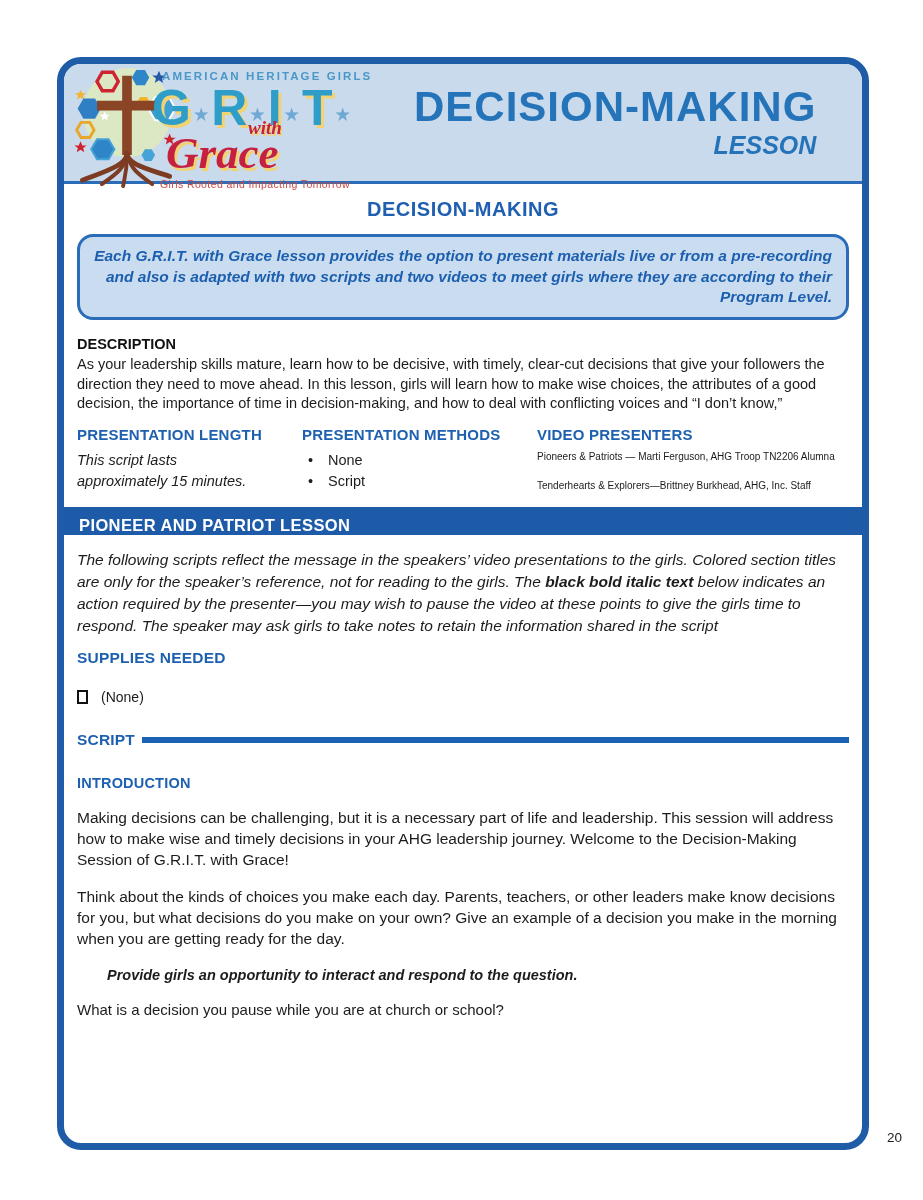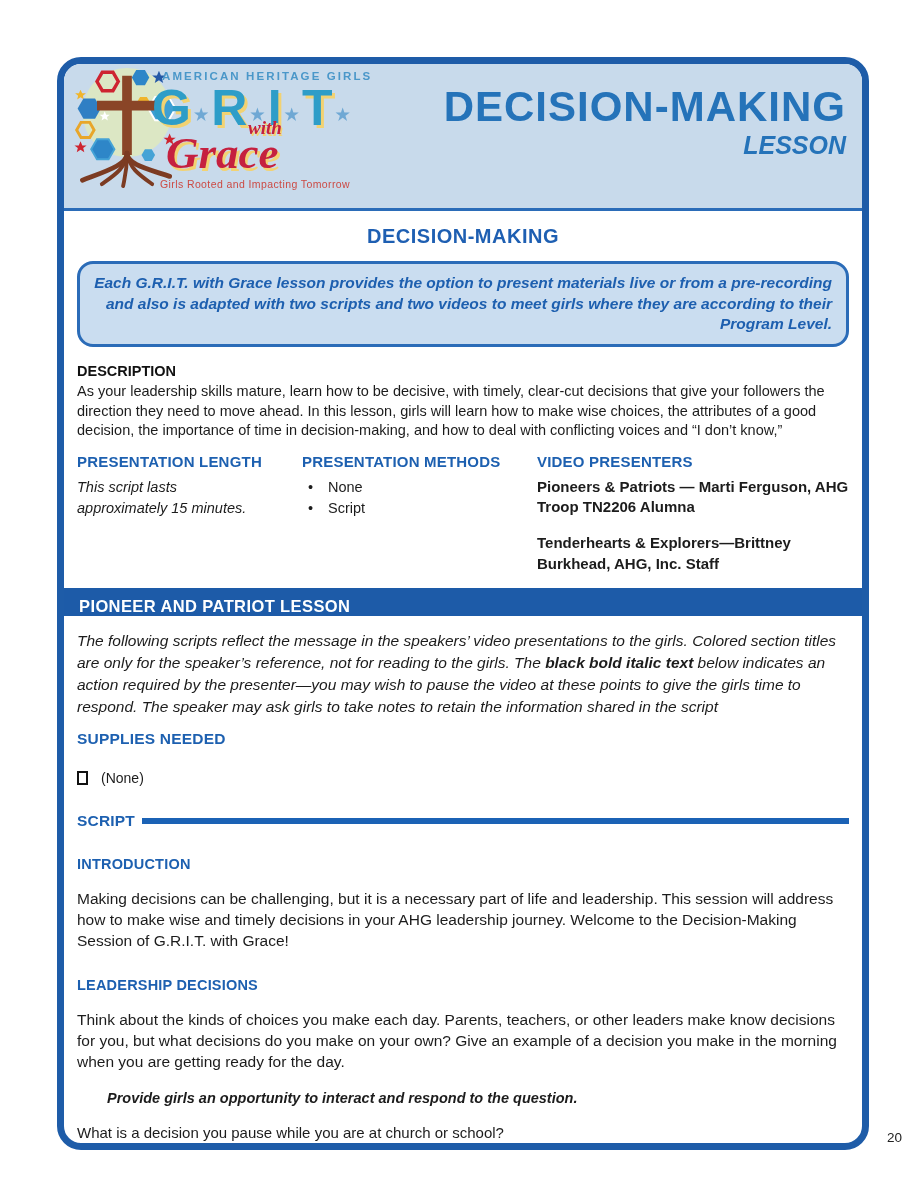--- a/index.html
+++ b/index.html
@@ -10,23 +10,23 @@
     color: #1c1c1c;
   }
   .sheet {
     position: absolute; left: 57px; top: 57px;
     width: 812px; height: 1093px;
     border: 7px solid #1E5CA8; border-radius: 24px;
     background: #fff; overflow: hidden;
   }
   
   .band {
-    height: 147px; background: #C8DAEB;
+    height: 120px; background: #C8DAEB;
     border-bottom: 3px solid #2B6CB8;
-    display: flex; justify-content: space-between;
+    display: flex; justify-content: flex-start;
     position: relative;
   }
   .logo-wrap { position: relative; width: 350px; height: 126px; }
   .tree-svg { position: absolute; left: 4px; top: 2px; }
   .logo-text { position: absolute; left: 88px; top: 6px; width: 260px; }
   .brand {
     font-size: 11.5px; font-weight: bold; letter-spacing: 2.1px;
     color: #4A97C9; margin-left: 10px; white-space: nowrap;
   }
   .grit {
@@ -79,21 +79,21 @@
   .desc-head { font-size: 14.5px; font-weight: bold; color: #111; margin-top: 16px; }
   .desc-body { font-size: 14.5px; line-height: 1.36; margin-top: 3px; max-width: 800px; }
   .meta { display: flex; margin-top: 12px; }
   .meta-col-1 { width: 225px; }
   .meta-col-2 { width: 235px; }
   .meta-col-3 { flex: 1; }
   .meta-head { font-size: 15px; font-weight: 800; color: #1D60B0; margin-bottom: 7px; letter-spacing: 0.2px; }
   .meta-body { font-size: 14.5px; line-height: 1.45; max-width: 180px; font-style: italic; }
   .bullet-row { display: flex; font-size: 14.5px; line-height: 1.45; }
   .bullet { width: 26px; padding-left: 6px; }
-  .presenter-p { font-size: 15px; line-height: 1.35; max-width: 345px; font-weight: bold; }
+  .presenter-p { font-size: 10px; line-height: 1.35; max-width: 345px; }
   .presenter-p + .presenter-p { margin-top: 16px; }
   .banner {
     margin-top: 14px; background: #1D5BA8; color: #ffffff;
     font-weight: 800; font-size: 16.5px; letter-spacing: 0.4px;
     padding: 9px 0 0 15px;
   }
   .script-note {
     margin-top: 14px; font-style: italic; font-size: 15.5px;
     line-height: 1.42; max-width: 780px;
   }
@@ -217,21 +217,20 @@
     </div>
 
     <div class="script-row">
       <span class="blue-head">SCRIPT</span>
       <span class="script-rule"></span>
     </div>
 
     <div class="section-head">INTRODUCTION</div>
     <p class="para">Making decisions can be challenging, but it is a necessary part of life and leadership. This session will address how to make wise and timely decisions in your AHG leadership journey. Welcome to the Decision-Making Session of G.R.I.T. with Grace!</p>
 
-    <div class="section-head">LEADERSHIP DECISIONS</div>
     <p class="para">Think about the kinds of choices you make each day. Parents, teachers, or other leaders make know decisions for you, but what decisions do you make on your own? Give an example of a decision you make in the morning when you are getting ready for the day.</p>
 
     <p class="action">Provide girls an opportunity to interact and respond to the question.</p>
 
     <p class="question">What is a decision you pause while you are at church or school?</p>
   </div>
 
 </div>
 
 <div class="pageno">20</div>

